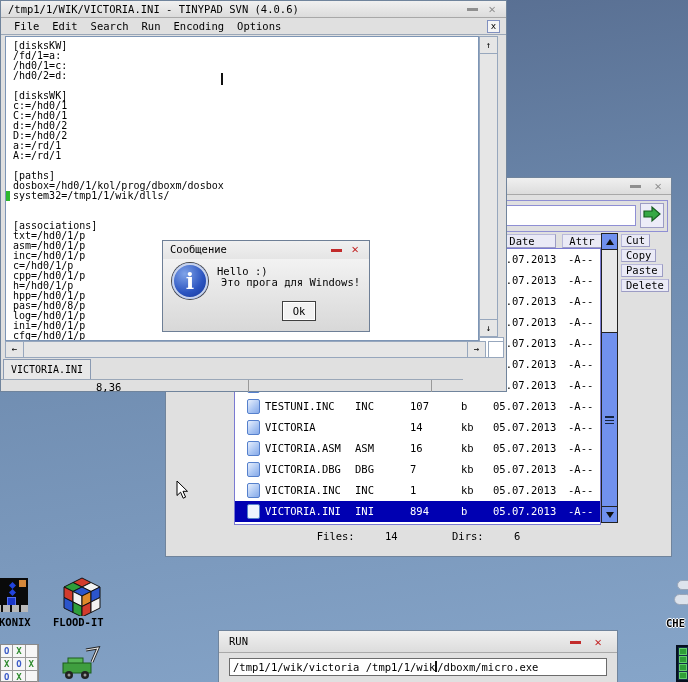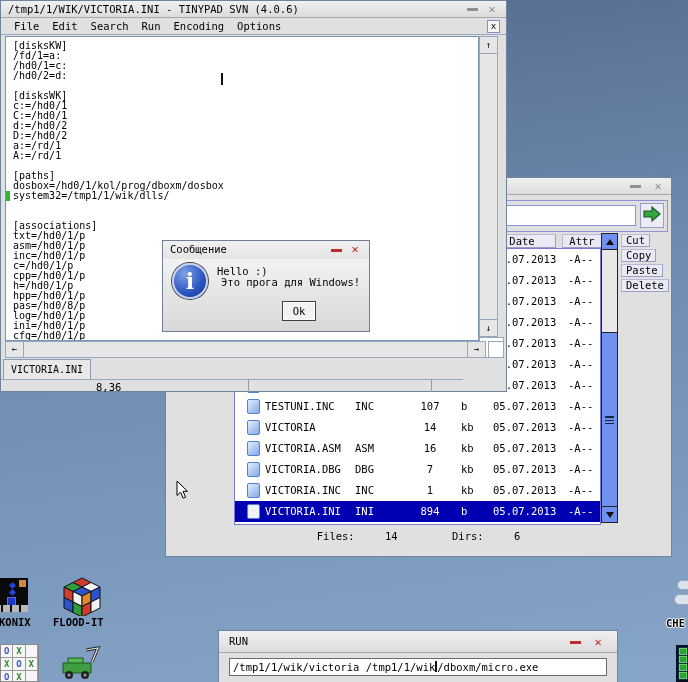--- a/index.html
+++ b/index.html
@@ -65,21 +65,21 @@
   .file-list{position:absolute;left:68px;top:70px;width:367px;height:277px;background:#fff;
     border:1px solid #7a7ad2;overflow:hidden;}
   .fl-row{position:relative;height:21px;line-height:21px;cursor:pointer;}
   .fl-row span{position:absolute;top:0;white-space:pre;}
   .fl-row.sel{background:#0000b2;color:#fff;}
   .c-icon{left:12px;top:3px !important;width:13px;height:15px;
     background:linear-gradient(135deg,#e7effc 0%,#a8c4f2 60%,#86a9e8 100%);
     border:1px solid #5580cc;border-radius:2px;}
   .sel .c-icon{background:#eef3fd;}
   .c-name{left:30px;} .c-ext{left:120px;}
-  .c-size{left:175px;width:40px;text-align:center;}
+  .c-size{left:175px;width:40px;text-align:left;}
   .c-unit{left:226px;} .c-date{left:258px;} .c-attr{left:333px;}
   .fm-scroll{position:absolute;left:435px;top:55px;width:17px;height:290px;background:#e8e8e8;border:1px solid #222;}
   .fm-scroll .fs-up,.fm-scroll .fs-dn{position:absolute;left:0;width:15px;height:16px;background:#6f90ee;border-bottom:1px solid #222;}
   .fm-scroll .fs-dn{bottom:0;border-bottom:none;border-top:1px solid #222;}
   .fs-up::after,.fs-dn::after{content:"";position:absolute;left:3.5px;top:5px;
     border-left:4px solid transparent;border-right:4px solid transparent;border-bottom:6px solid #111;}
   .fs-dn::after{border-bottom:none;border-top:6px solid #111;}
   .fm-thumb{position:absolute;left:0;top:98px;width:15px;height:175px;background:#7191ee;
     border-top:1px solid #222;border-bottom:1px solid #222;}
   .fm-thumb::after{content:"";position:absolute;left:3px;right:3px;top:50%;margin-top:-4px;height:8px;

